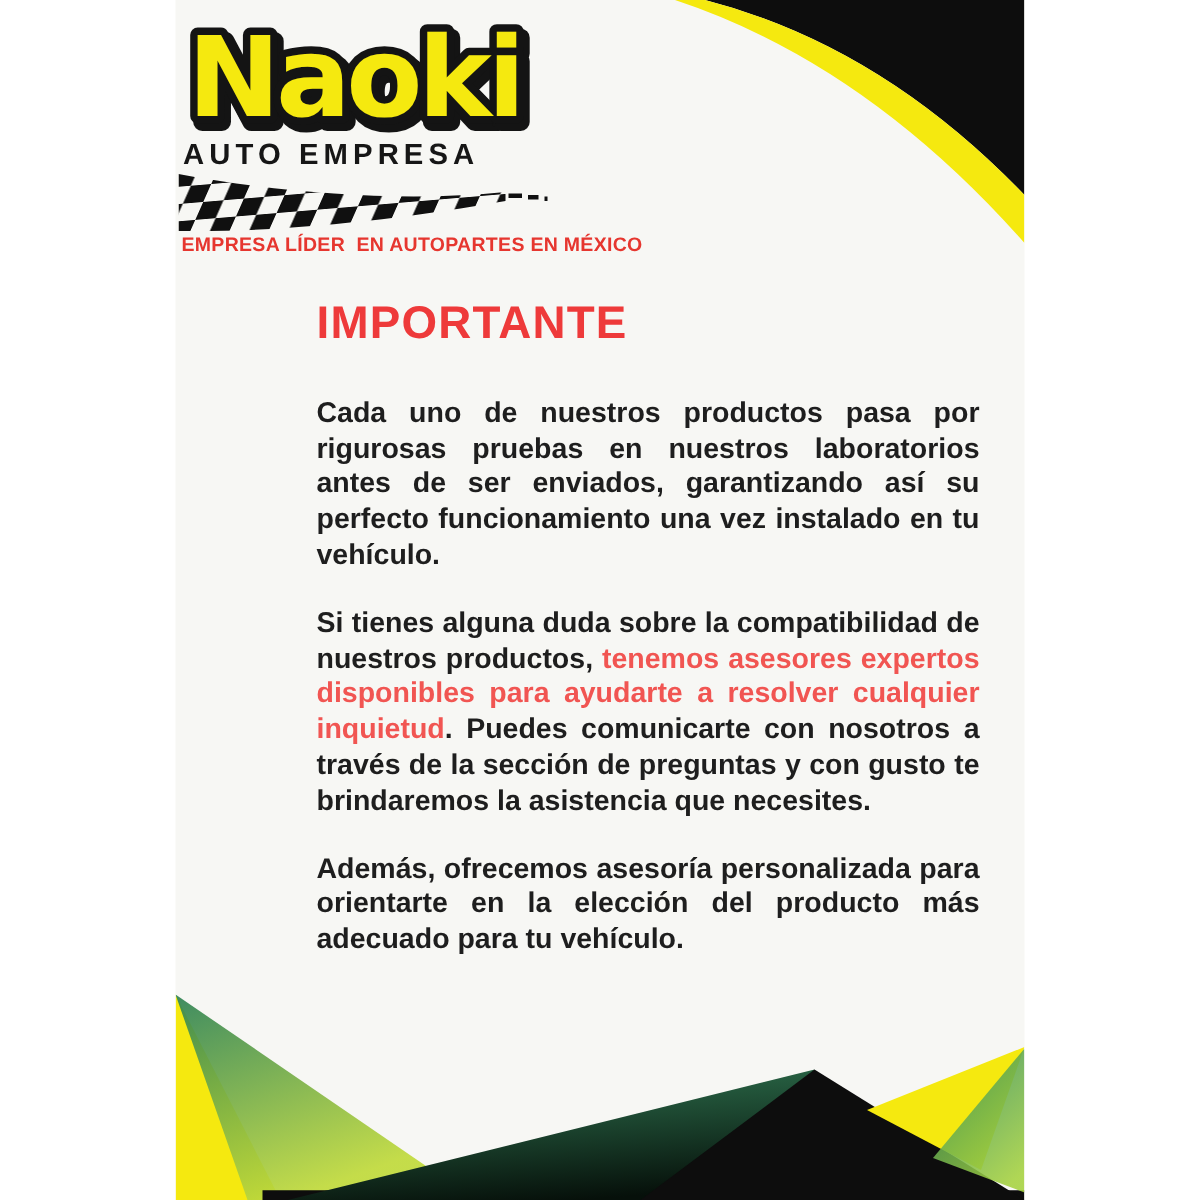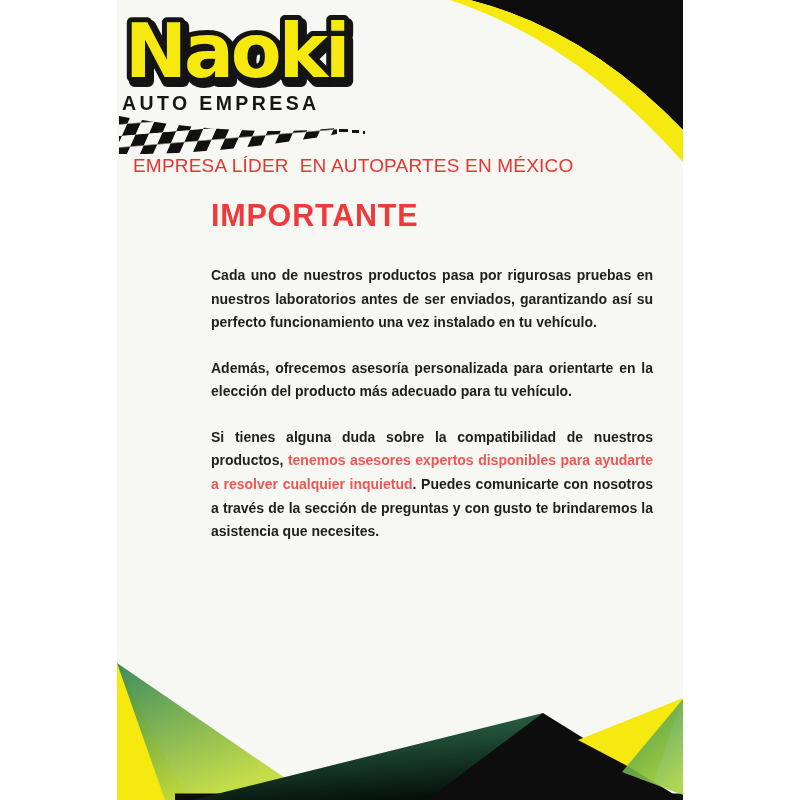--- a/index.html
+++ b/index.html
@@ -18,35 +18,35 @@
 
   
   .logo-svg { position: absolute; left: 0; top: 0; }
   .logo-sub {
     position: absolute; left: 5px; top: 92px;
     font-size: 19.5px; font-weight: 700; letter-spacing: 3.4px;
     color: #161616; white-space: pre;
   }
   .flag-svg { position: absolute; left: 2px; top: 113px; }
   .tagline {
-    position: absolute; left: 16px; top: 155px;
-    font-size: 19px; font-weight: 400; letter-spacing: 0.2px;
+    position: absolute; left: 4px; top: 155px;
+    font-size: 13px; font-weight: 700; letter-spacing: 0.2px;
     color: var(--tagline_red, #e6362f); white-space: pre;
   }
 
   
   .text-block { position: absolute; left: 65px; top: 199px; width: 442px; margin-left: 29px; }
   .page-title {
     margin: 0 0 33px 0;
     font-size: 30.5px; line-height: 32px; font-weight: 700; letter-spacing: 0.8px;
     color: var(--heading_red, #ee3a3a);
   }
   .body-par {
     margin: 0 0 21.5px 0;
-    font-size: 14px; line-height: 23.7px; font-weight: 700;
+    font-size: 19px; line-height: 23.7px; font-weight: 700;
     color: var(--ink, #1e1e1e);
     text-align: justify;
   }
   .body-par .red { color: var(--body_red, #f15552); }
 </style>
 </head>
 <body>
 
 <div class="stage">
   <div class="content">
@@ -96,19 +96,19 @@
       <path d="M0,3 C70,16 150,22 218,15 L218,21 C150,33 70,42 0,41 Z" fill="url(#chk)"></path>
       <path d="M220,17.5 h9 m4,1 h7 m4,1 h5" stroke="#101010" stroke-width="3" fill="none"></path>
     </svg>
 
     <div class="tagline">EMPRESA LÍDER  EN AUTOPARTES EN MÉXICO</div>
 
     <div class="text-block">
       <h1 class="page-title">IMPORTANTE</h1>
       <div>
           <p class="body-par"><span>Cada uno de nuestros productos pasa por rigurosas pruebas en nuestros laboratorios antes de ser enviados, garantizando así su perfecto funcionamiento una vez instalado en tu vehículo.</span></p>
+          <p class="body-par"><span>Si tienes alguna duda sobre la compatibilidad de nuestros productos, </span><span class="red">tenemos asesores expertos disponibles para ayudarte a resolver cualquier inquietud</span><span>. Puedes comunicarte con nosotros a través de la sección de preguntas y con gusto te brindaremos la asistencia que necesites.</span></p>
           <p class="body-par"><span>Además, ofrecemos asesoría personalizada para orientarte en la elección del producto más adecuado para tu vehículo.</span></p>
-          <p class="body-par"><span>Si tienes alguna duda sobre la compatibilidad de nuestros productos, </span><span class="red">tenemos asesores expertos disponibles para ayudarte a resolver cualquier inquietud</span><span>. Puedes comunicarte con nosotros a través de la sección de preguntas y con gusto te brindaremos la asistencia que necesites.</span></p>
         </div>
     </div>
 
   </div>
 </div>
 
 </body></html>

